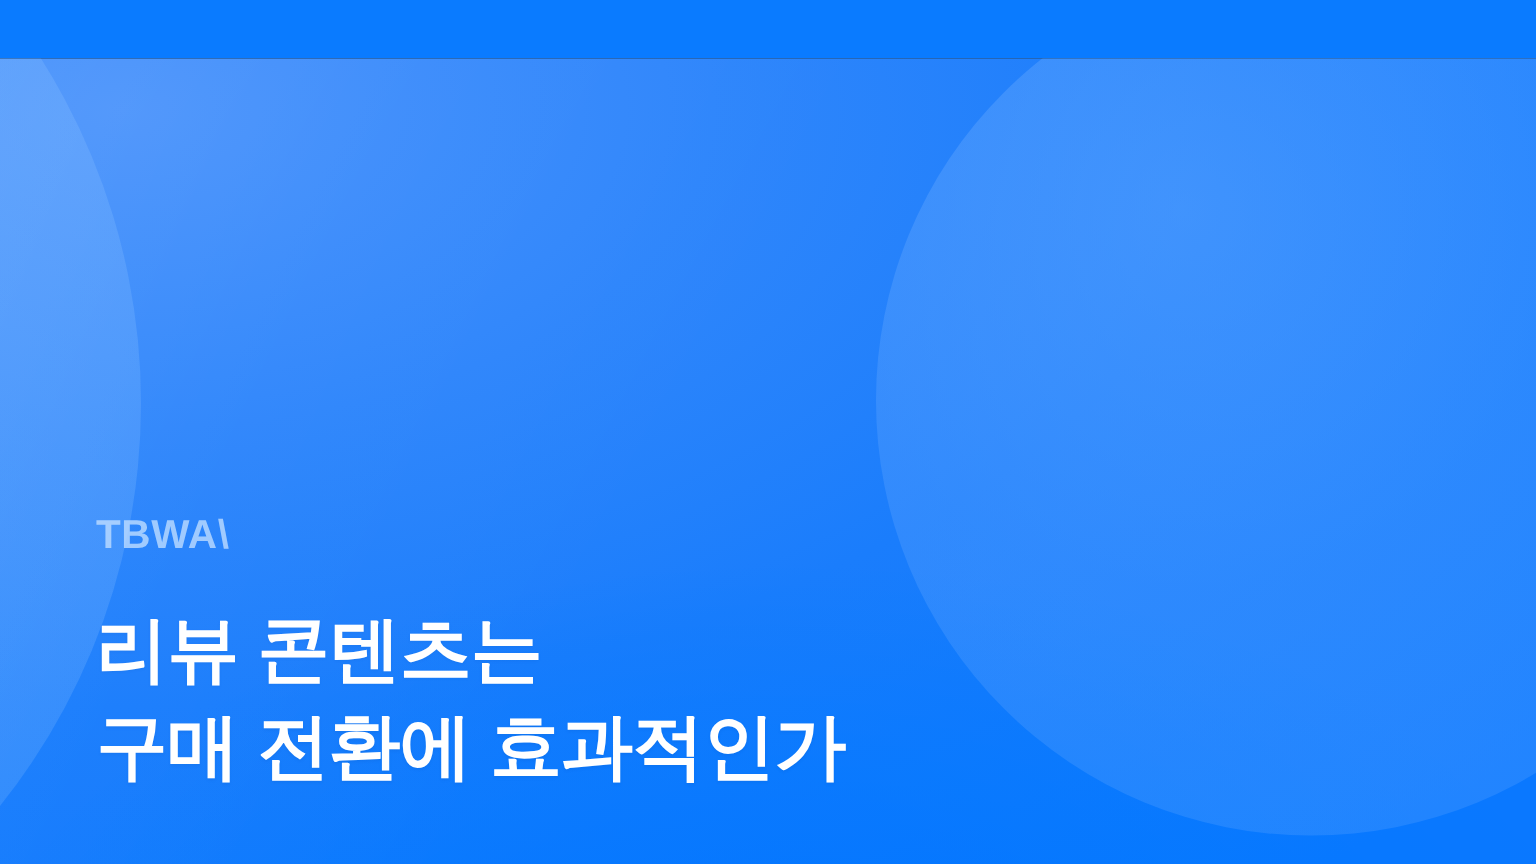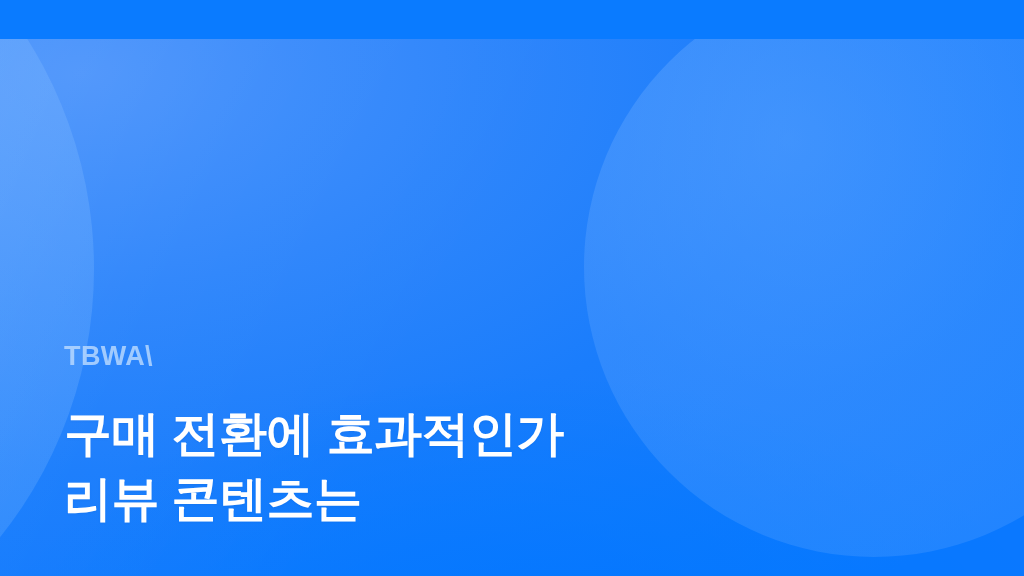--- a/index.html
+++ b/index.html
@@ -122,18 +122,18 @@
 
   <div class="sheen"></div>
 
   <div class="content">
 
     <div class="brand-lockup">
       <span class="brand-tbwa">TBWA\</span>
     </div>
 
     <h1 class="headline">
+      <span class="headline-line">리뷰 콘텐츠는</span>
       <span class="headline-line">구매 전환에 효과적인가</span>
-      <span class="headline-line">리뷰 콘텐츠는</span>
     </h1>
 
   </div>
 </div>
 
 </body></html>

